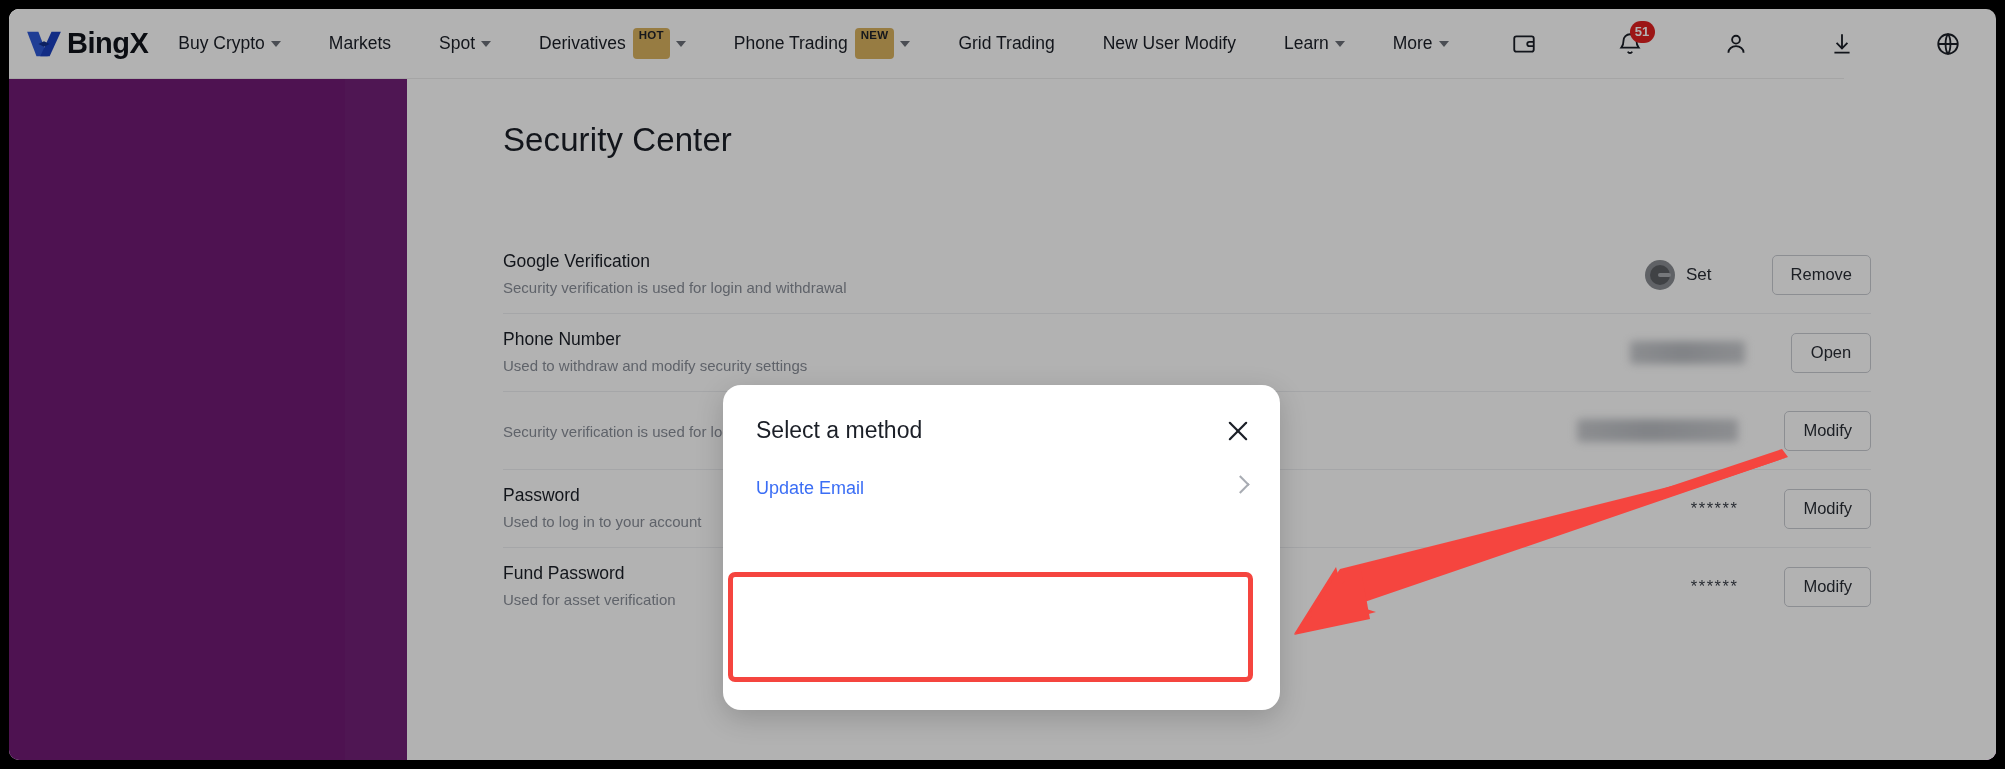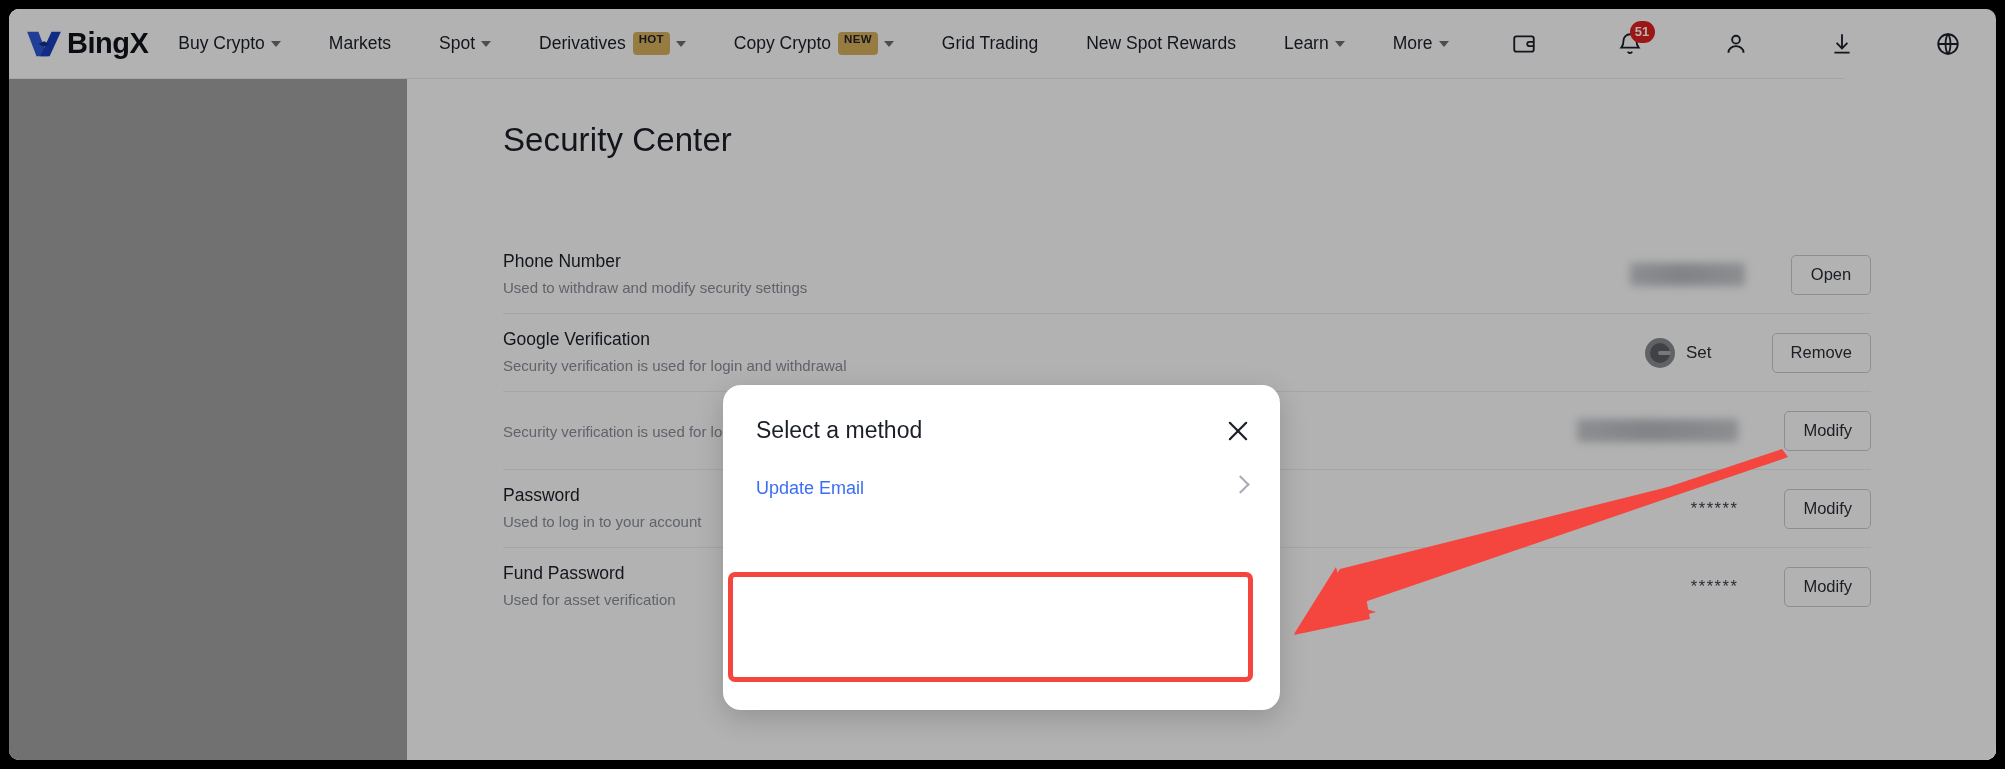--- a/index.html
+++ b/index.html
@@ -63,21 +63,21 @@
     display: inline-block;
     margin-left: 6px;
     width: 0; height: 0;
     border-left: 5px solid transparent;
     border-right: 5px solid transparent;
     border-top: 6px solid #6b6f77;
   }
   .badge-pill {
     display: inline-block;
     margin-left: 7px;
-    padding: 2px 6px 9px 6px;
+    padding: 2px 6px 17px 6px;
     border-radius: 4px;
     background: #d9b25f;
     color: #20232a;
     font-size: 11.5px;
     font-weight: bold;
     letter-spacing: 0.3px;
     line-height: 1;
   }
   .nav-right {
     margin-left: auto;
@@ -107,21 +107,21 @@
     display: flex; align-items: center; justify-content: center;
     line-height: 1;
   }
 
   
   #page {
     position: absolute;
     left: 0; top: 70px;
     width: 1987px;
     height: 681px;
-    background: #a3a3a3;
+    background: #701a75;
     overflow: hidden;
   }
   
   .band {
     position: absolute;
     top: 0; bottom: 0;
     background: rgba(140,150,170,0.055);
   }
   #band-a { left: 336px; width: 62px; }
   #band-b { left: 398px; width: 1589px; background: rgba(255,255,255,0.55); }
@@ -324,29 +324,29 @@
         <div class="nav-item">
           <span>Spot</span>
           <i class="caret"></i>
         </div>
         <div class="nav-item">
           <span>Derivatives</span>
           <span class="badge-pill">HOT</span>
           <i class="caret"></i>
         </div>
         <div class="nav-item">
-          <span>Copy Crypto</span>
+          <span>Phone Trading</span>
           <span class="badge-pill">NEW</span>
           <i class="caret"></i>
         </div>
         <div class="nav-item">
           <span>Grid Trading</span>
         </div>
         <div class="nav-item">
-          <span>New Spot Rewards</span>
+          <span>New User Modify</span>
         </div>
         <div class="nav-item">
           <span>Learn</span>
           <i class="caret"></i>
         </div>
         <div class="nav-item">
           <span>More</span>
           <i class="caret"></i>
         </div>
       </div>
@@ -392,40 +392,40 @@
       <div class="band" id="band-a"></div>
       <div class="band" id="band-b"></div>
 
       <div id="content">
         <div class="page-title">Security Center</div>
 
         <div class="rows">
 
           <div class="row">
             <div class="row-texts">
-              <div class="row-title">Phone Number</div>
-              <div class="row-sub">Used to withdraw and modify security settings</div>
-            </div>
-            <div class="row-right">
-              <span class="row-value blurred">+00 000000</span>
-              <button class="btn">Open</button>
-            </div>
-          </div>
-
-          <div class="row">
-            <div class="row-texts">
               <div class="row-title">Google Verification</div>
               <div class="row-sub">Security verification is used for login and withdrawal</div>
             </div>
             <div class="row-right">
               <div class="state-wrap">
                 <span class="auth-icon"></span>
                 <span class="state-label">Set</span>
               </div>
               <button class="btn">Remove</button>
+            </div>
+          </div>
+
+          <div class="row">
+            <div class="row-texts">
+              <div class="row-title">Phone Number</div>
+              <div class="row-sub">Used to withdraw and modify security settings</div>
+            </div>
+            <div class="row-right">
+              <span class="row-value blurred">+00 000000</span>
+              <button class="btn">Open</button>
             </div>
           </div>
 
           <div class="row">
             <div class="row-texts">
               <div class="row-sub">Security verification is used for login and withdrawal</div>
             </div>
             <div class="row-right">
               <span class="row-value blurred">ab****@mail.com</span>
               <button class="btn">Modify</button>

